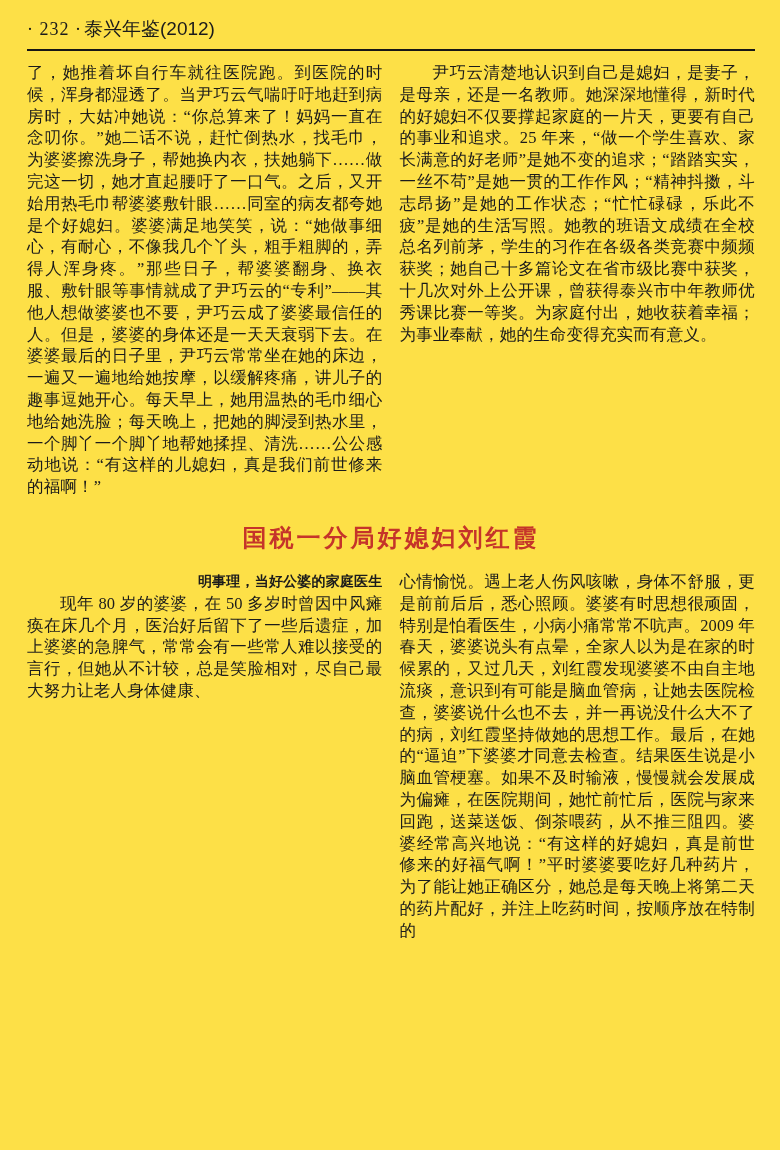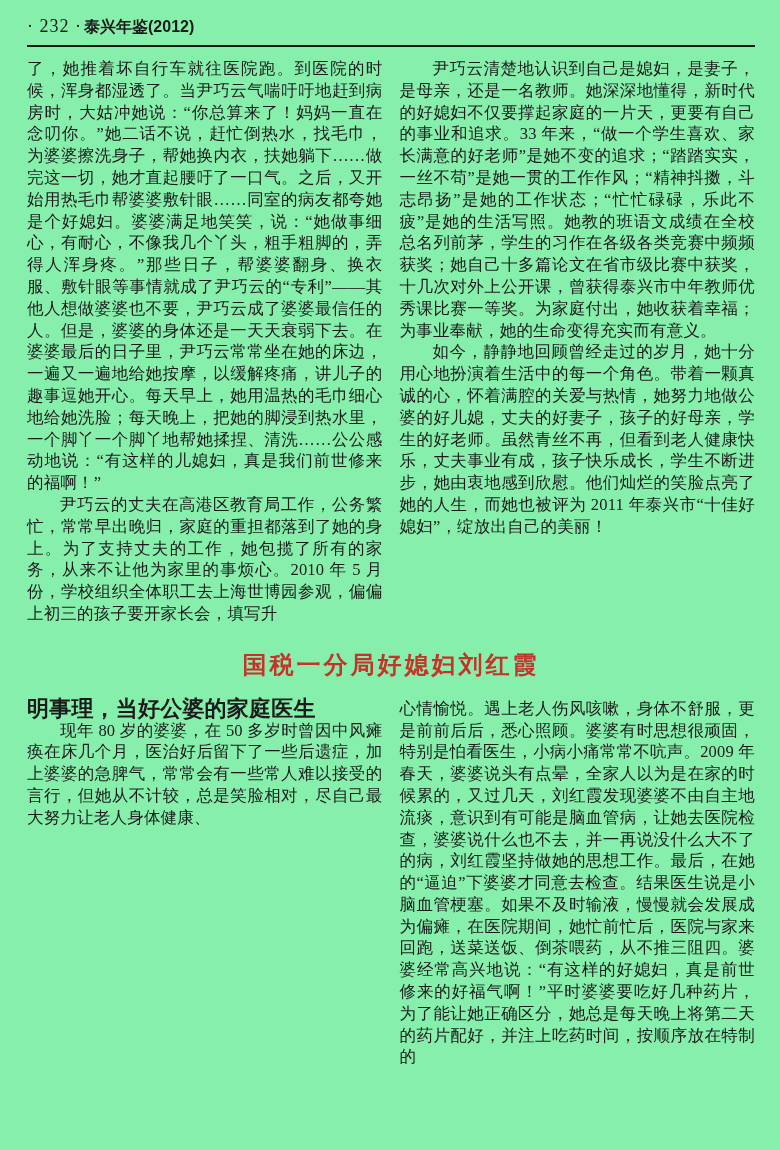--- a/index.html
+++ b/index.html
@@ -6,39 +6,39 @@
   html, body { margin: 0; padding: 0; }
   body {
     width: 780px; height: 1150px;
     background: #f6f6f4;
     font-family: "Liberation Serif", "DejaVu Serif", serif;
     color: #1b1b1b;
     overflow: hidden;
   }
   .page {
     width: 780px; height: 1150px;
-    background: #86efac;
+    background: #fde047;
     padding: 16px 25px 0 27px;
   }
   .page-header {
     display: flex; align-items: baseline;
     padding-bottom: 7px;
     border-bottom: 2px solid #161616;
     font-size: 17px;
   }
   .page-header .marker {
     font-family: "Liberation Serif", "DejaVu Serif", serif;
     font-size: 18px;
     letter-spacing: 1px;
     margin-right: 2px;
   }
   .page-header .pub {
     font-family: "Liberation Sans", "DejaVu Sans", sans-serif;
-    font-weight: 700;
-    font-size: 16px;
+    font-weight: 400;
+    font-size: 19px;
   }
   .columns {
     display: flex;
     gap: 17px;
     margin-top: 11px;
   }
   .col {
     flex: 1 1 0;
     text-align: justify;
     font-size: 16.5px;
@@ -51,45 +51,43 @@
     margin: 24px 0 17px 0;
     text-align: center;
     font-family: "Liberation Sans", "DejaVu Sans", sans-serif;
     font-weight: 700;
     font-size: 24px;
     letter-spacing: 3px;
     color: #c5342a;
   }
   .subheading {
     margin: 3px 0 3px 0;
-    text-align: left;
+    text-align: right;
     font-family: "Liberation Sans", "DejaVu Sans", sans-serif;
     font-weight: 700;
-    font-size: 22px;
+    font-size: 14px;
     text-indent: 0 !important;
   }
 </style>
 </head>
 <body>
 
 <div class="page">
 
   <div class="page-header">
     <span class="marker">· 232 ·</span>
     <span class="pub">泰兴年鉴(2012)</span>
   </div>
 
   <div class="columns">
     <div class="col">
       <p class="cont">了，她推着坏自行车就往医院跑。到医院的时候，浑身都湿透了。当尹巧云气喘吁吁地赶到病房时，大姑冲她说：“你总算来了！妈妈一直在念叨你。”她二话不说，赶忙倒热水，找毛巾，为婆婆擦洗身子，帮她换内衣，扶她躺下……做完这一切，她才直起腰吁了一口气。之后，又开始用热毛巾帮婆婆敷针眼……同室的病友都夸她是个好媳妇。婆婆满足地笑笑，说：“她做事细心，有耐心，不像我几个丫头，粗手粗脚的，弄得人浑身疼。”那些日子，帮婆婆翻身、换衣服、敷针眼等事情就成了尹巧云的“专利”——其他人想做婆婆也不要，尹巧云成了婆婆最信任的人。但是，婆婆的身体还是一天天衰弱下去。在婆婆最后的日子里，尹巧云常常坐在她的床边，一遍又一遍地给她按摩，以缓解疼痛，讲儿子的趣事逗她开心。每天早上，她用温热的毛巾细心地给她洗脸；每天晚上，把她的脚浸到热水里，一个脚丫一个脚丫地帮她揉捏、清洗……公公感动地说：“有这样的儿媳妇，真是我们前世修来的福啊！”</p>
-      <p class="para">尹巧云的丈夫在高港区教育局工作，公务繁忙，常常早出晚归，家庭的重担都落到了她的身上。为了支持丈夫的工作，她包揽了所有的家务，从来不让他为家里的事烦心。2010 年 5 月份，学校组织全体职工去上海世博园参观，偏偏上初三的孩子要开家长会，填写升</p>
     </div>
     <div class="col">
-      <p class="para">尹巧云清楚地认识到自己是媳妇，是妻子，是母亲，还是一名教师。她深深地懂得，新时代的好媳妇不仅要撑起家庭的一片天，更要有自己的事业和追求。33 年来，“做一个学生喜欢、家长满意的好老师”是她不变的追求；“踏踏实实，一丝不苟”是她一贯的工作作风；“精神抖擞，斗志昂扬”是她的工作状态；“忙忙碌碌，乐此不疲”是她的生活写照。她教的班语文成绩在全校总名列前茅，学生的习作在各级各类竞赛中频频获奖；她自己十多篇论文在省市级比赛中获奖，十几次对外上公开课，曾获得泰兴市中年教师优秀课比赛一等奖。为家庭付出，她收获着幸福；为事业奉献，她的生命变得充实而有意义。</p>
-      <p class="para">如今，静静地回顾曾经走过的岁月，她十分用心地扮演着生活中的每一个角色。带着一颗真诚的心，怀着满腔的关爱与热情，她努力地做公婆的好儿媳，丈夫的好妻子，孩子的好母亲，学生的好老师。虽然青丝不再，但看到老人健康快乐，丈夫事业有成，孩子快乐成长，学生不断进步，她由衷地感到欣慰。他们灿烂的笑脸点亮了她的人生，而她也被评为 2011 年泰兴市“十佳好媳妇”，绽放出自己的美丽！</p>
+      <p class="para">尹巧云清楚地认识到自己是媳妇，是妻子，是母亲，还是一名教师。她深深地懂得，新时代的好媳妇不仅要撑起家庭的一片天，更要有自己的事业和追求。25 年来，“做一个学生喜欢、家长满意的好老师”是她不变的追求；“踏踏实实，一丝不苟”是她一贯的工作作风；“精神抖擞，斗志昂扬”是她的工作状态；“忙忙碌碌，乐此不疲”是她的生活写照。她教的班语文成绩在全校总名列前茅，学生的习作在各级各类竞赛中频频获奖；她自己十多篇论文在省市级比赛中获奖，十几次对外上公开课，曾获得泰兴市中年教师优秀课比赛一等奖。为家庭付出，她收获着幸福；为事业奉献，她的生命变得充实而有意义。</p>
     </div>
   </div>
 
   <h1 class="article-title">国税一分局好媳妇刘红霞</h1>
 
   <div class="columns">
     <div class="col">
       <p class="subheading">明事理，当好公婆的家庭医生</p>
       <p class="para">现年 80 岁的婆婆，在 50 多岁时曾因中风瘫痪在床几个月，医治好后留下了一些后遗症，加上婆婆的急脾气，常常会有一些常人难以接受的言行，但她从不计较，总是笑脸相对，尽自己最大努力让老人身体健康、</p>
     </div>

